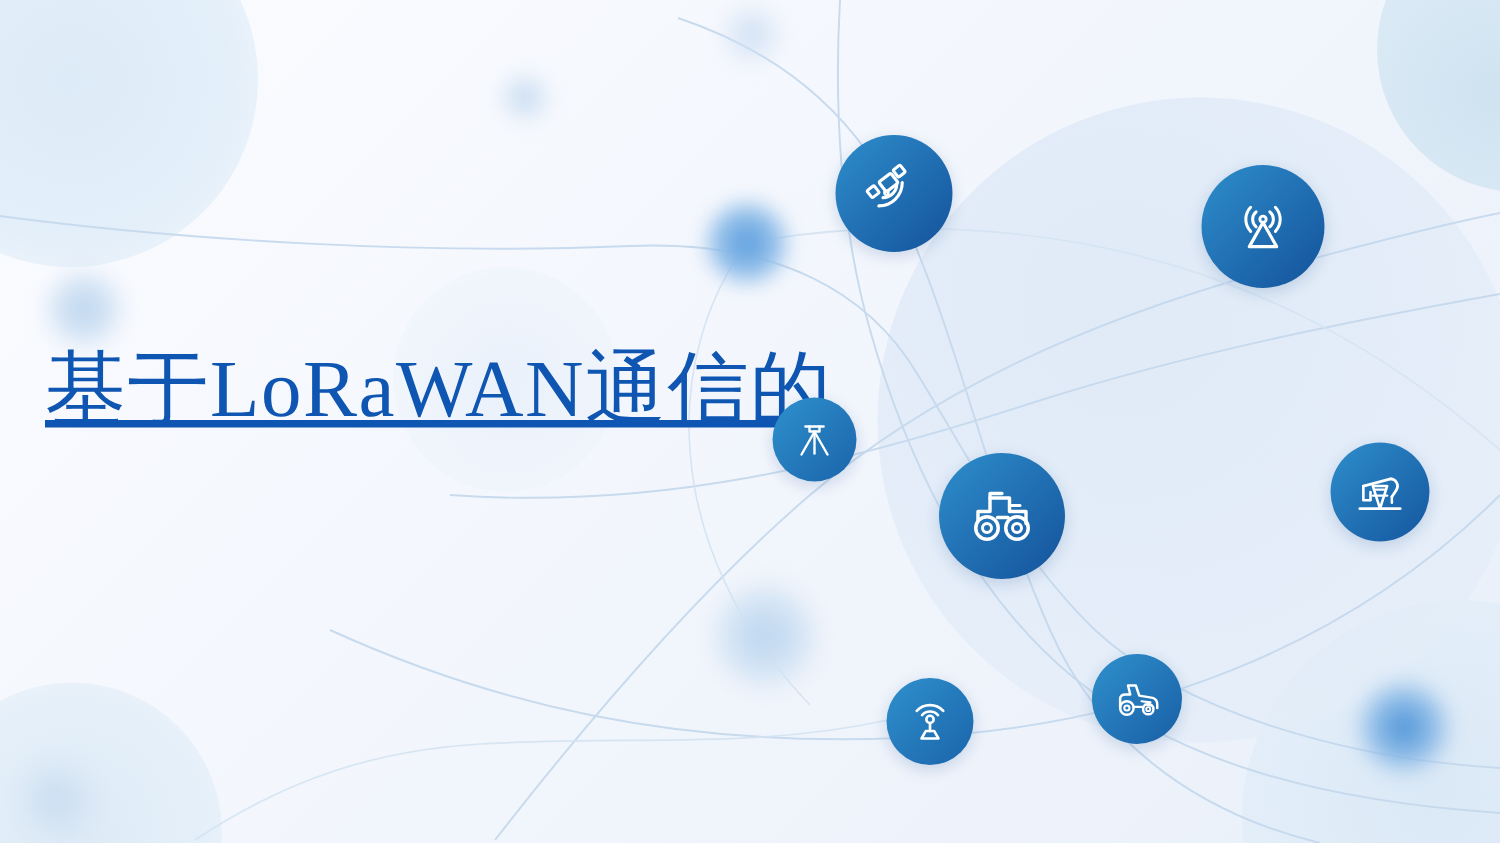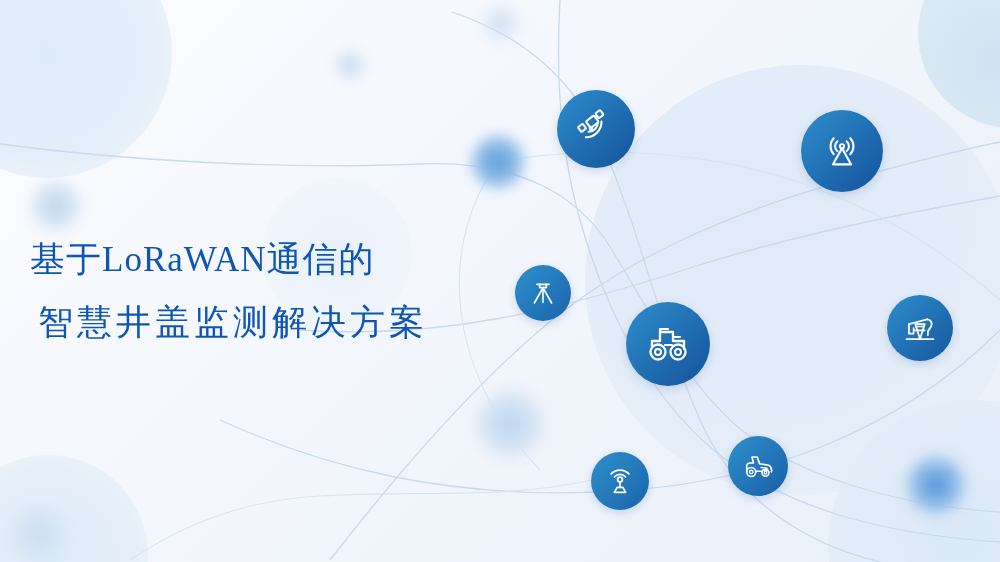--- a/index.html
+++ b/index.html
@@ -89,25 +89,26 @@
   
   .title-block {
     position: absolute;
     left: 30px;
     top: 228px;
     width: 520px;
   }
   .title-line {
     color: #0f56b3;
     font-family: "Liberation Serif", "DejaVu Serif", serif;
-    font-size: 35px;
+    font-size: 54px;
     line-height: 63px;
     letter-spacing: 1px;
     white-space: nowrap;
     font-weight: 400;
+    text-decoration: underline;
   }
   .title-line.l2 {
     padding-left: 8px;
     letter-spacing: 4px;
   }
 
   
   .node {
     position: absolute;
     border-radius: 50%;
@@ -156,21 +157,20 @@
   <div class="dot dot-a"></div>
   <div class="dot dot-b"></div>
   <div class="dot dot-c"></div>
   <div class="dot dot-d"></div>
   <div class="dot dot-e"></div>
   <div class="dot dot-f"></div>
   <div class="dot dot-g"></div>
 
   <div class="title-block">
     <div class="title-line l1" style="color: rgb(15, 86, 179);">基于LoRaWAN通信的</div>
-    <div class="title-line l2" style="color: rgb(15, 86, 179);">智慧井盖监测解决方案</div>
   </div>
 
   <div class="node" id="node-satellite" title="卫星通信" style="left: 557px; top: 90px; width: 78px; height: 78px; background: linear-gradient(135deg, rgb(46, 142, 203) 0%, rgb(20, 82, 155) 100%);">
     <svg width="44" height="44" viewBox="0 0 48 48">
       <rect x="14.5" y="11.5" width="11" height="9" rx="1.4" stroke-width="2.3" transform="rotate(-38 20 16)"></rect>
       <rect x="5.5" y="19.5" width="6.5" height="6.5" rx="1" stroke-width="2.2" transform="rotate(-38 8.7 22.7)"></rect>
       <rect x="24.5" y="4.5" width="6.5" height="6.5" rx="1" stroke-width="2.2" transform="rotate(-38 27.7 7.7)"></rect>
       <path d="M 16 27 A 10 10 0 0 0 26 17" stroke-width="2.3"></path>
       <path d="M 13 33 A 17 17 0 0 0 30 16" stroke-width="2.3"></path>
       <circle cx="18.5" cy="23.5" r="1.5" stroke-width="1.8"></circle>

